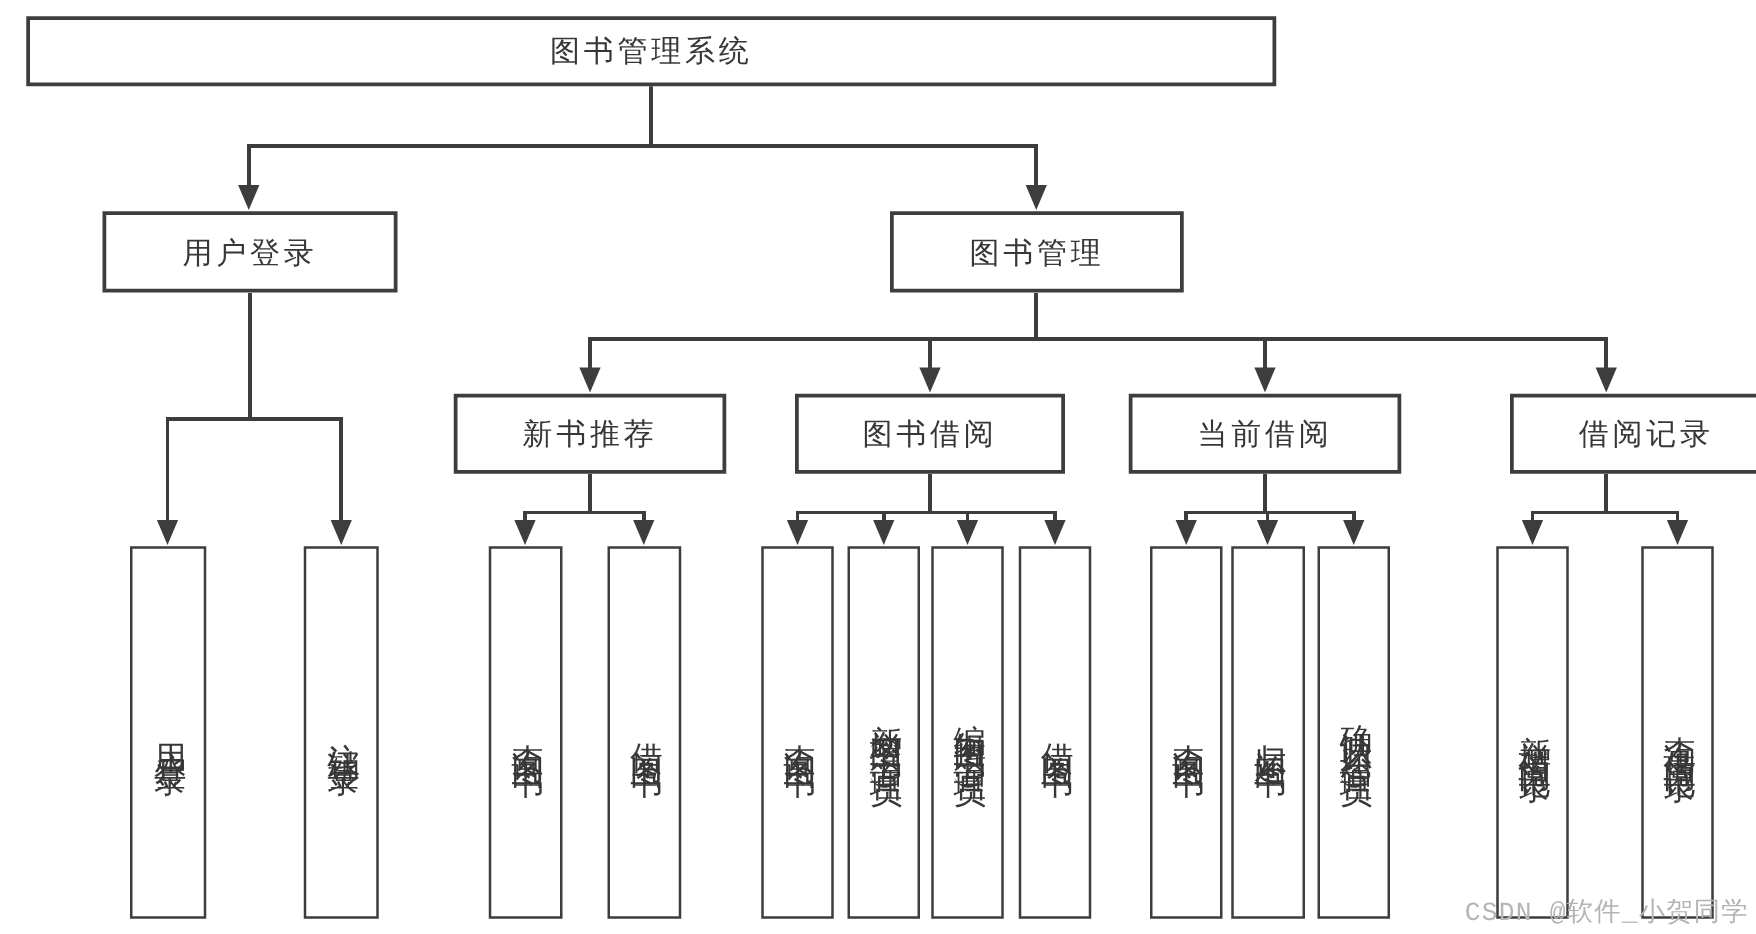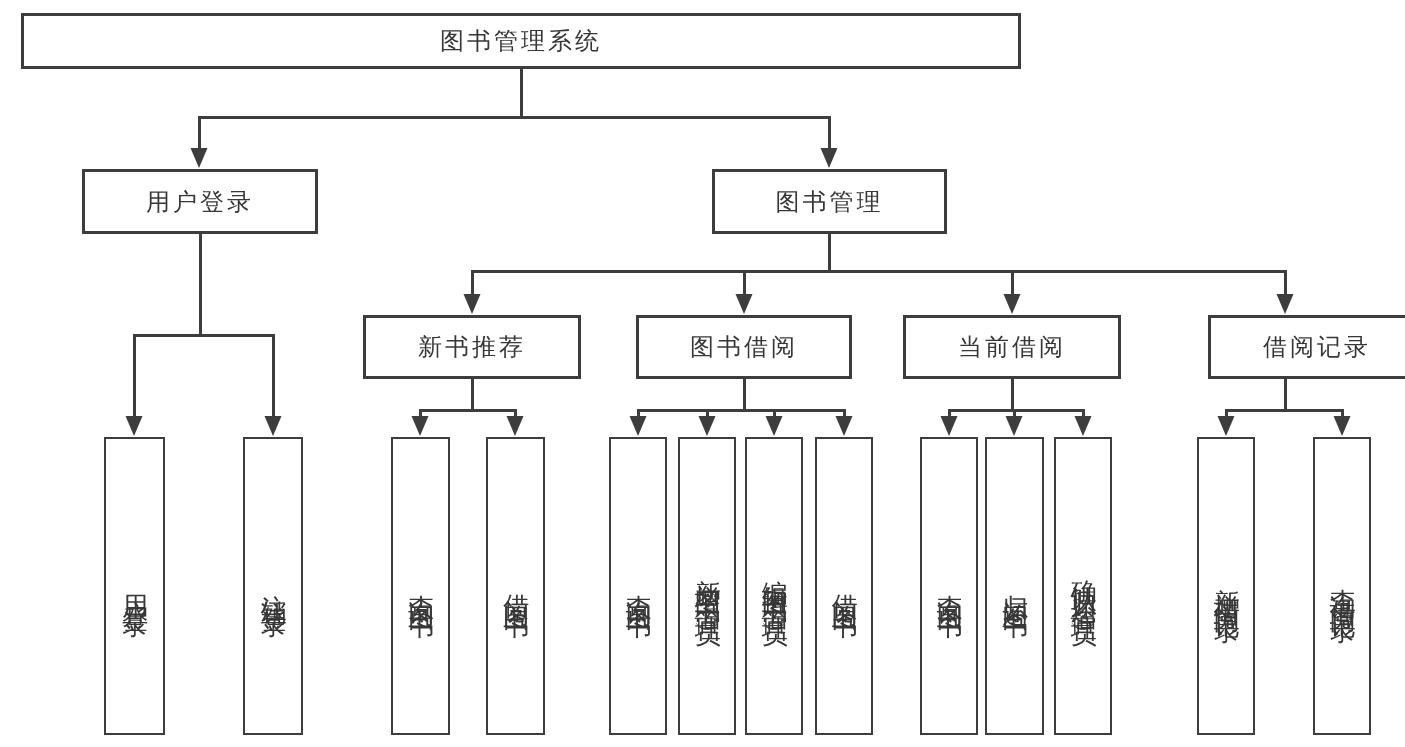--- a/index.html
+++ b/index.html
@@ -2,21 +2,21 @@
 <html><head>
 <meta charset="utf-8">
 <style>
   html, body { margin: 0; padding: 0; background: #ffffff; }
   .canvas {
     position: relative;
     width: 1405px;
     height: 747px;
     background: #ffffff;
     overflow: hidden;
-    font-family: Liberation Serif, serif;
+    font-family: Liberation Mono, monospace;
     color: #373737;
     border-radius: 14px;
   }
   svg.connectors {
     position: absolute;
     left: 0; top: 0;
     width: 1405px; height: 747px;
   }
   svg.connectors line {
     stroke: #3d3d3d;
@@ -213,14 +213,15 @@
     <span class="vtext">确认归还（管理员）</span>
   </div>
 
   <div class="node leaf" id="l-addrecord">
     <span class="vtext">新增借阅记录</span>
   </div>
   <div class="node leaf" id="l-queryrecord">
     <span class="vtext">查询借阅记录</span>
   </div>
 
+  <div class="watermark">CSDN @软件_小贺同学</div>
 
 </div>
 
 </body></html>

